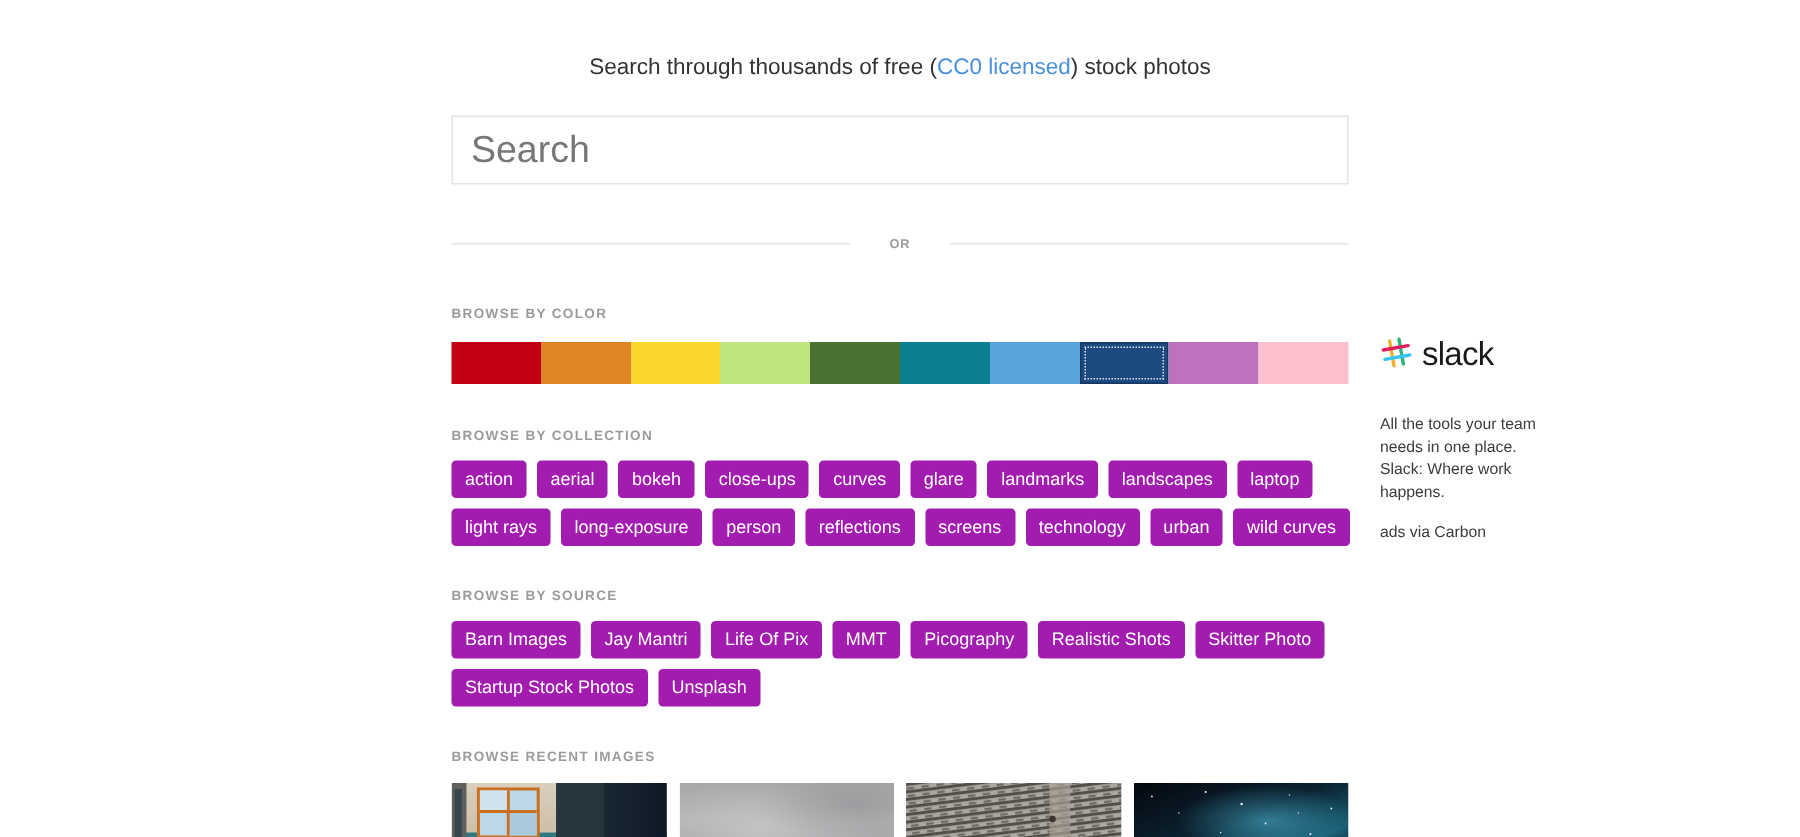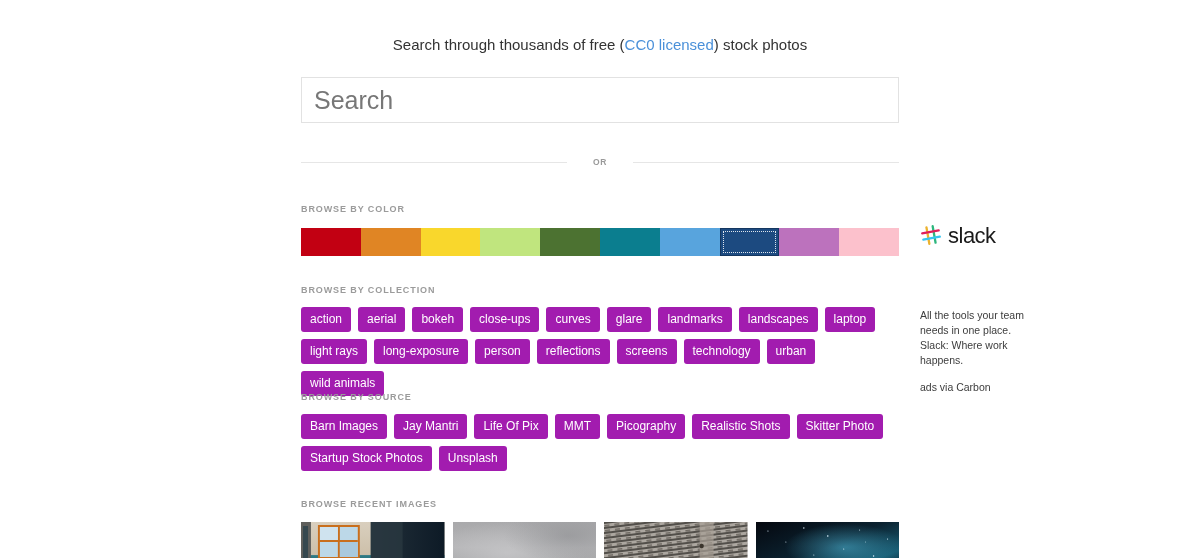--- a/index.html
+++ b/index.html
@@ -172,21 +172,21 @@
   }
   .ad-logo .mark { width: 22px; height: 22px; display: block; }
   .ad-wordmark {
     font-size: 22px;
     color: #1a1a1a;
     line-height: 27px;
     letter-spacing: -0.5px;
     font-weight: normal;
   }
   .ad-text {
-    margin-top: 56px;
+    margin-top: 24px;
     font-size: 10.5px;
     line-height: 15px;
     color: #3c3c3c;
     width: 120px;
     cursor: pointer;
   }
   .ad-via {
     margin-top: 12px;
     font-size: 10.5px;
     line-height: 14px;
@@ -241,21 +241,21 @@
         <button class="tag">landmarks</button>
         <button class="tag">landscapes</button>
         <button class="tag">laptop</button>
         <button class="tag">light rays</button>
         <button class="tag">long-exposure</button>
         <button class="tag">person</button>
         <button class="tag">reflections</button>
         <button class="tag">screens</button>
         <button class="tag">technology</button>
         <button class="tag">urban</button>
-        <button class="tag">wild animals</button>
+        <button class="tag">wild curves</button>
       </div>
   </div>
 
   <div class="source-sec">
     <div class="sec-label">BROWSE BY SOURCE</div>
     <div class="tags" id="source-tags">
         <button class="tag">Barn Images</button>
         <button class="tag">Jay Mantri</button>
         <button class="tag">Life Of Pix</button>
         <button class="tag">MMT</button>

